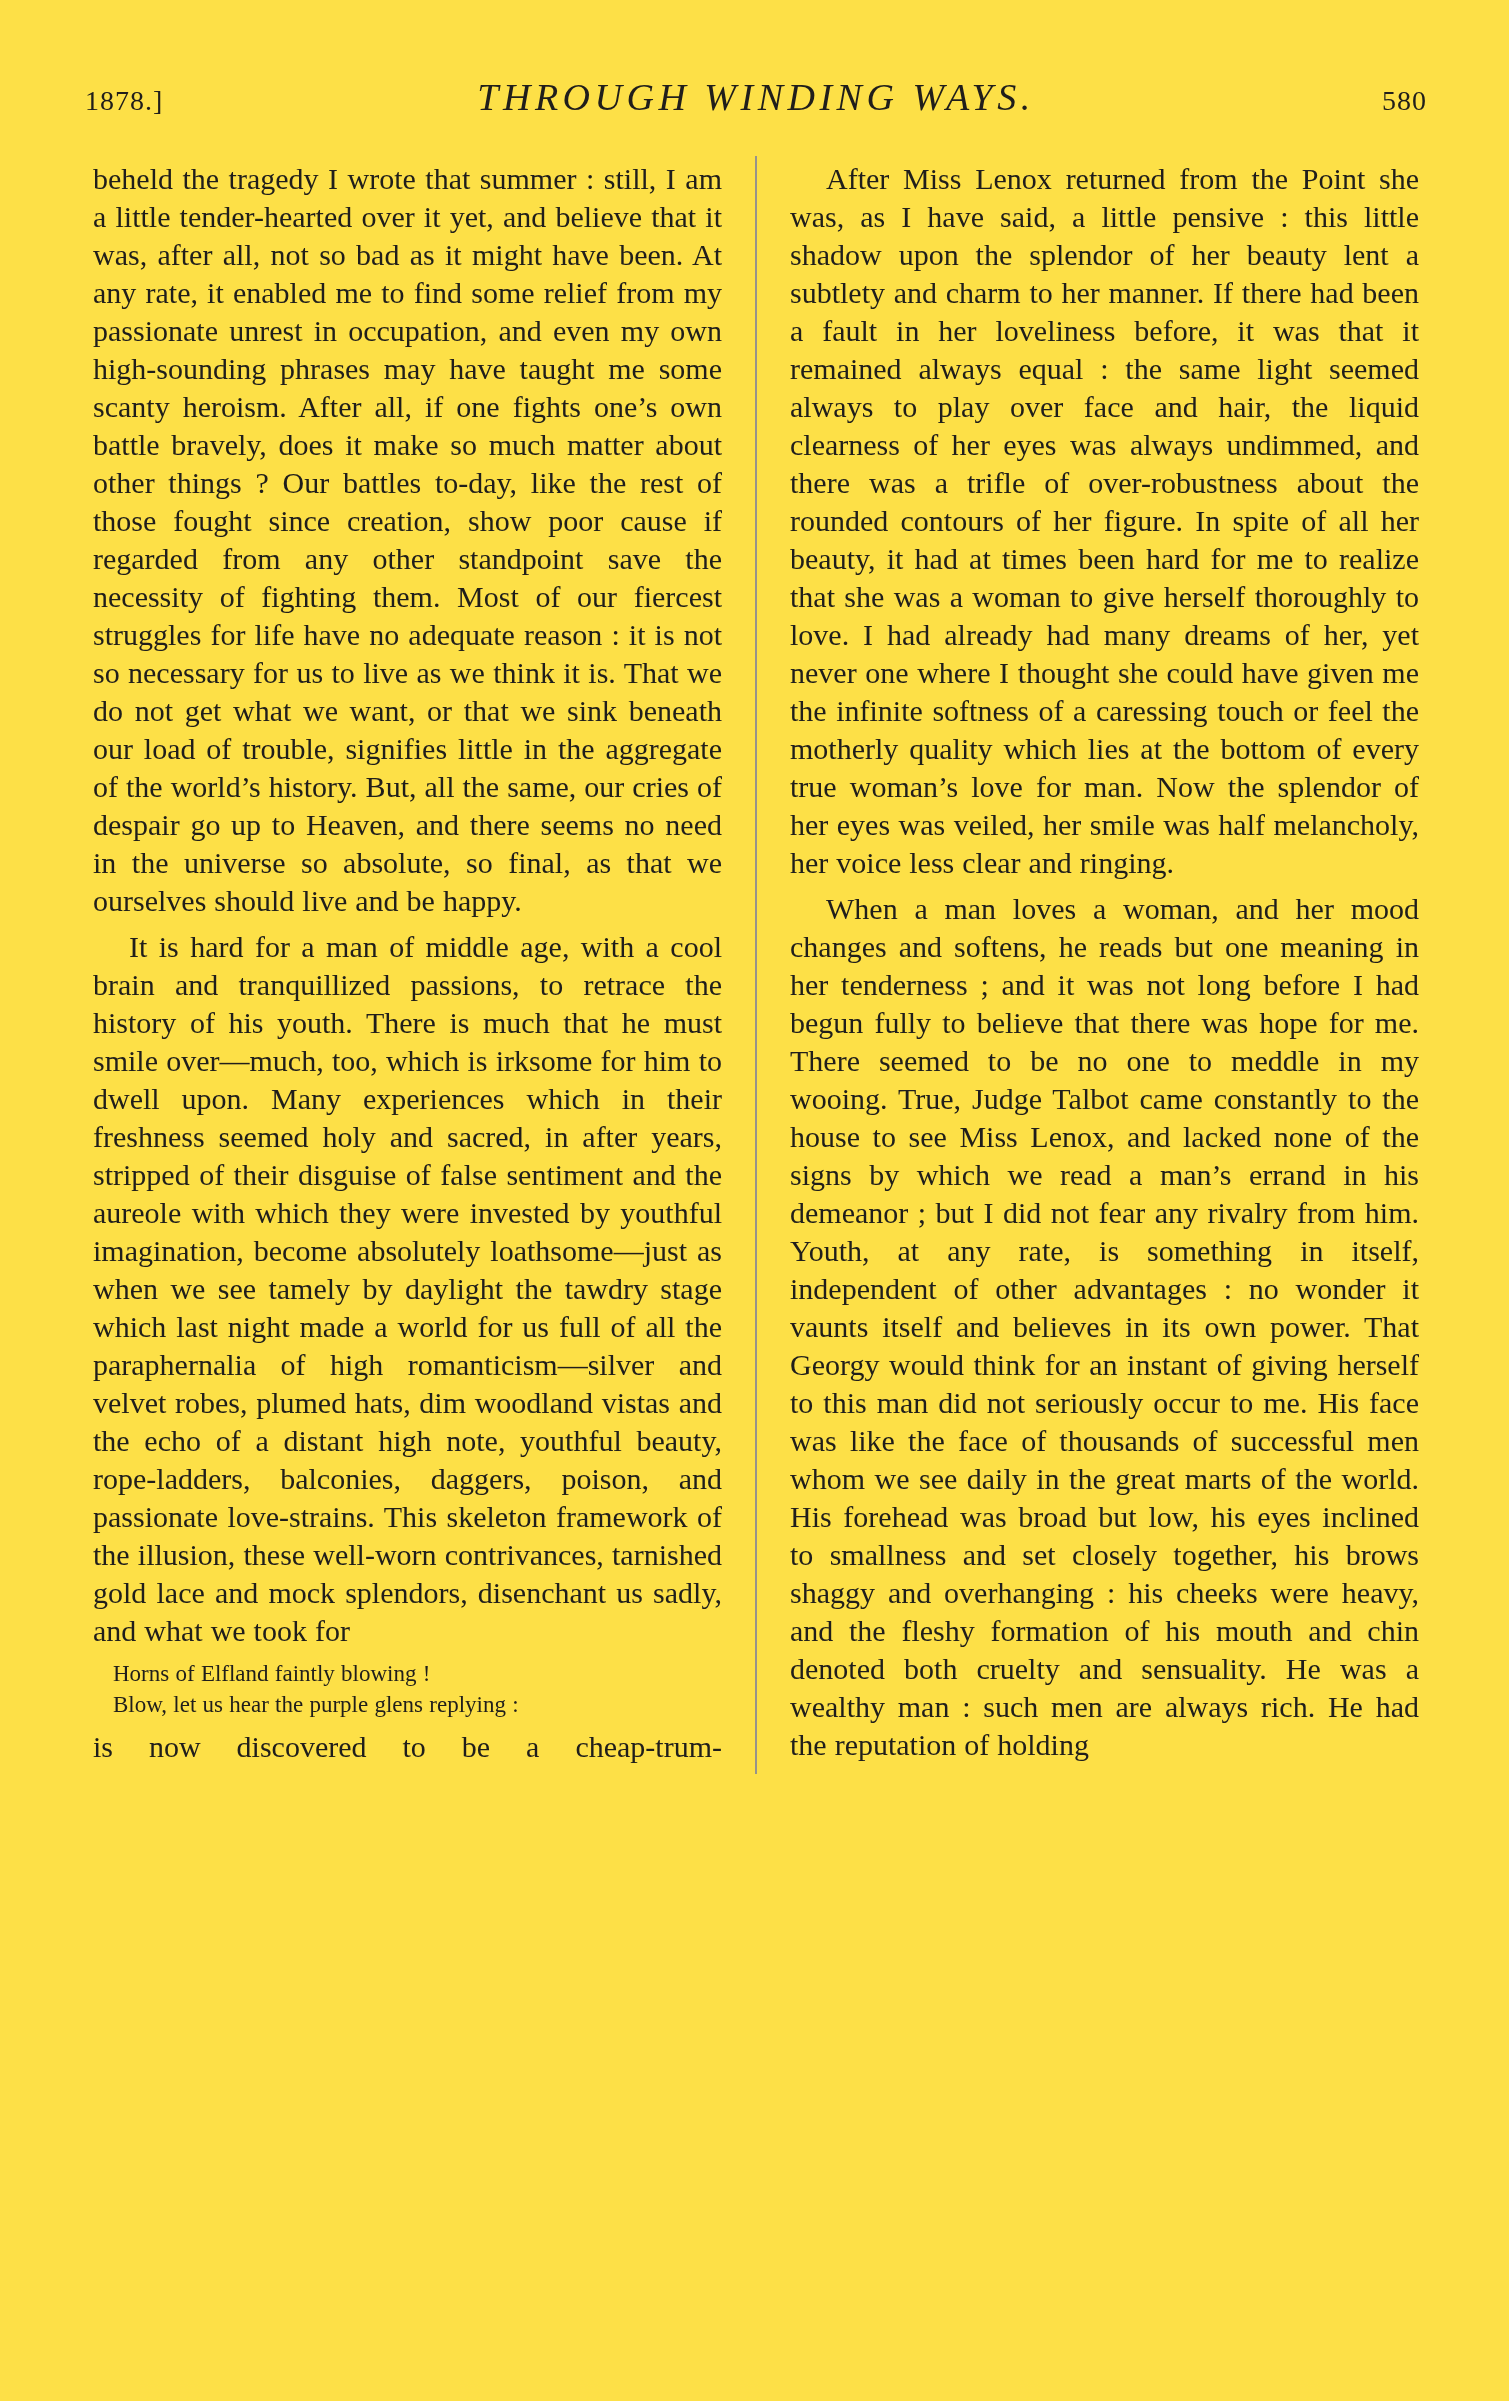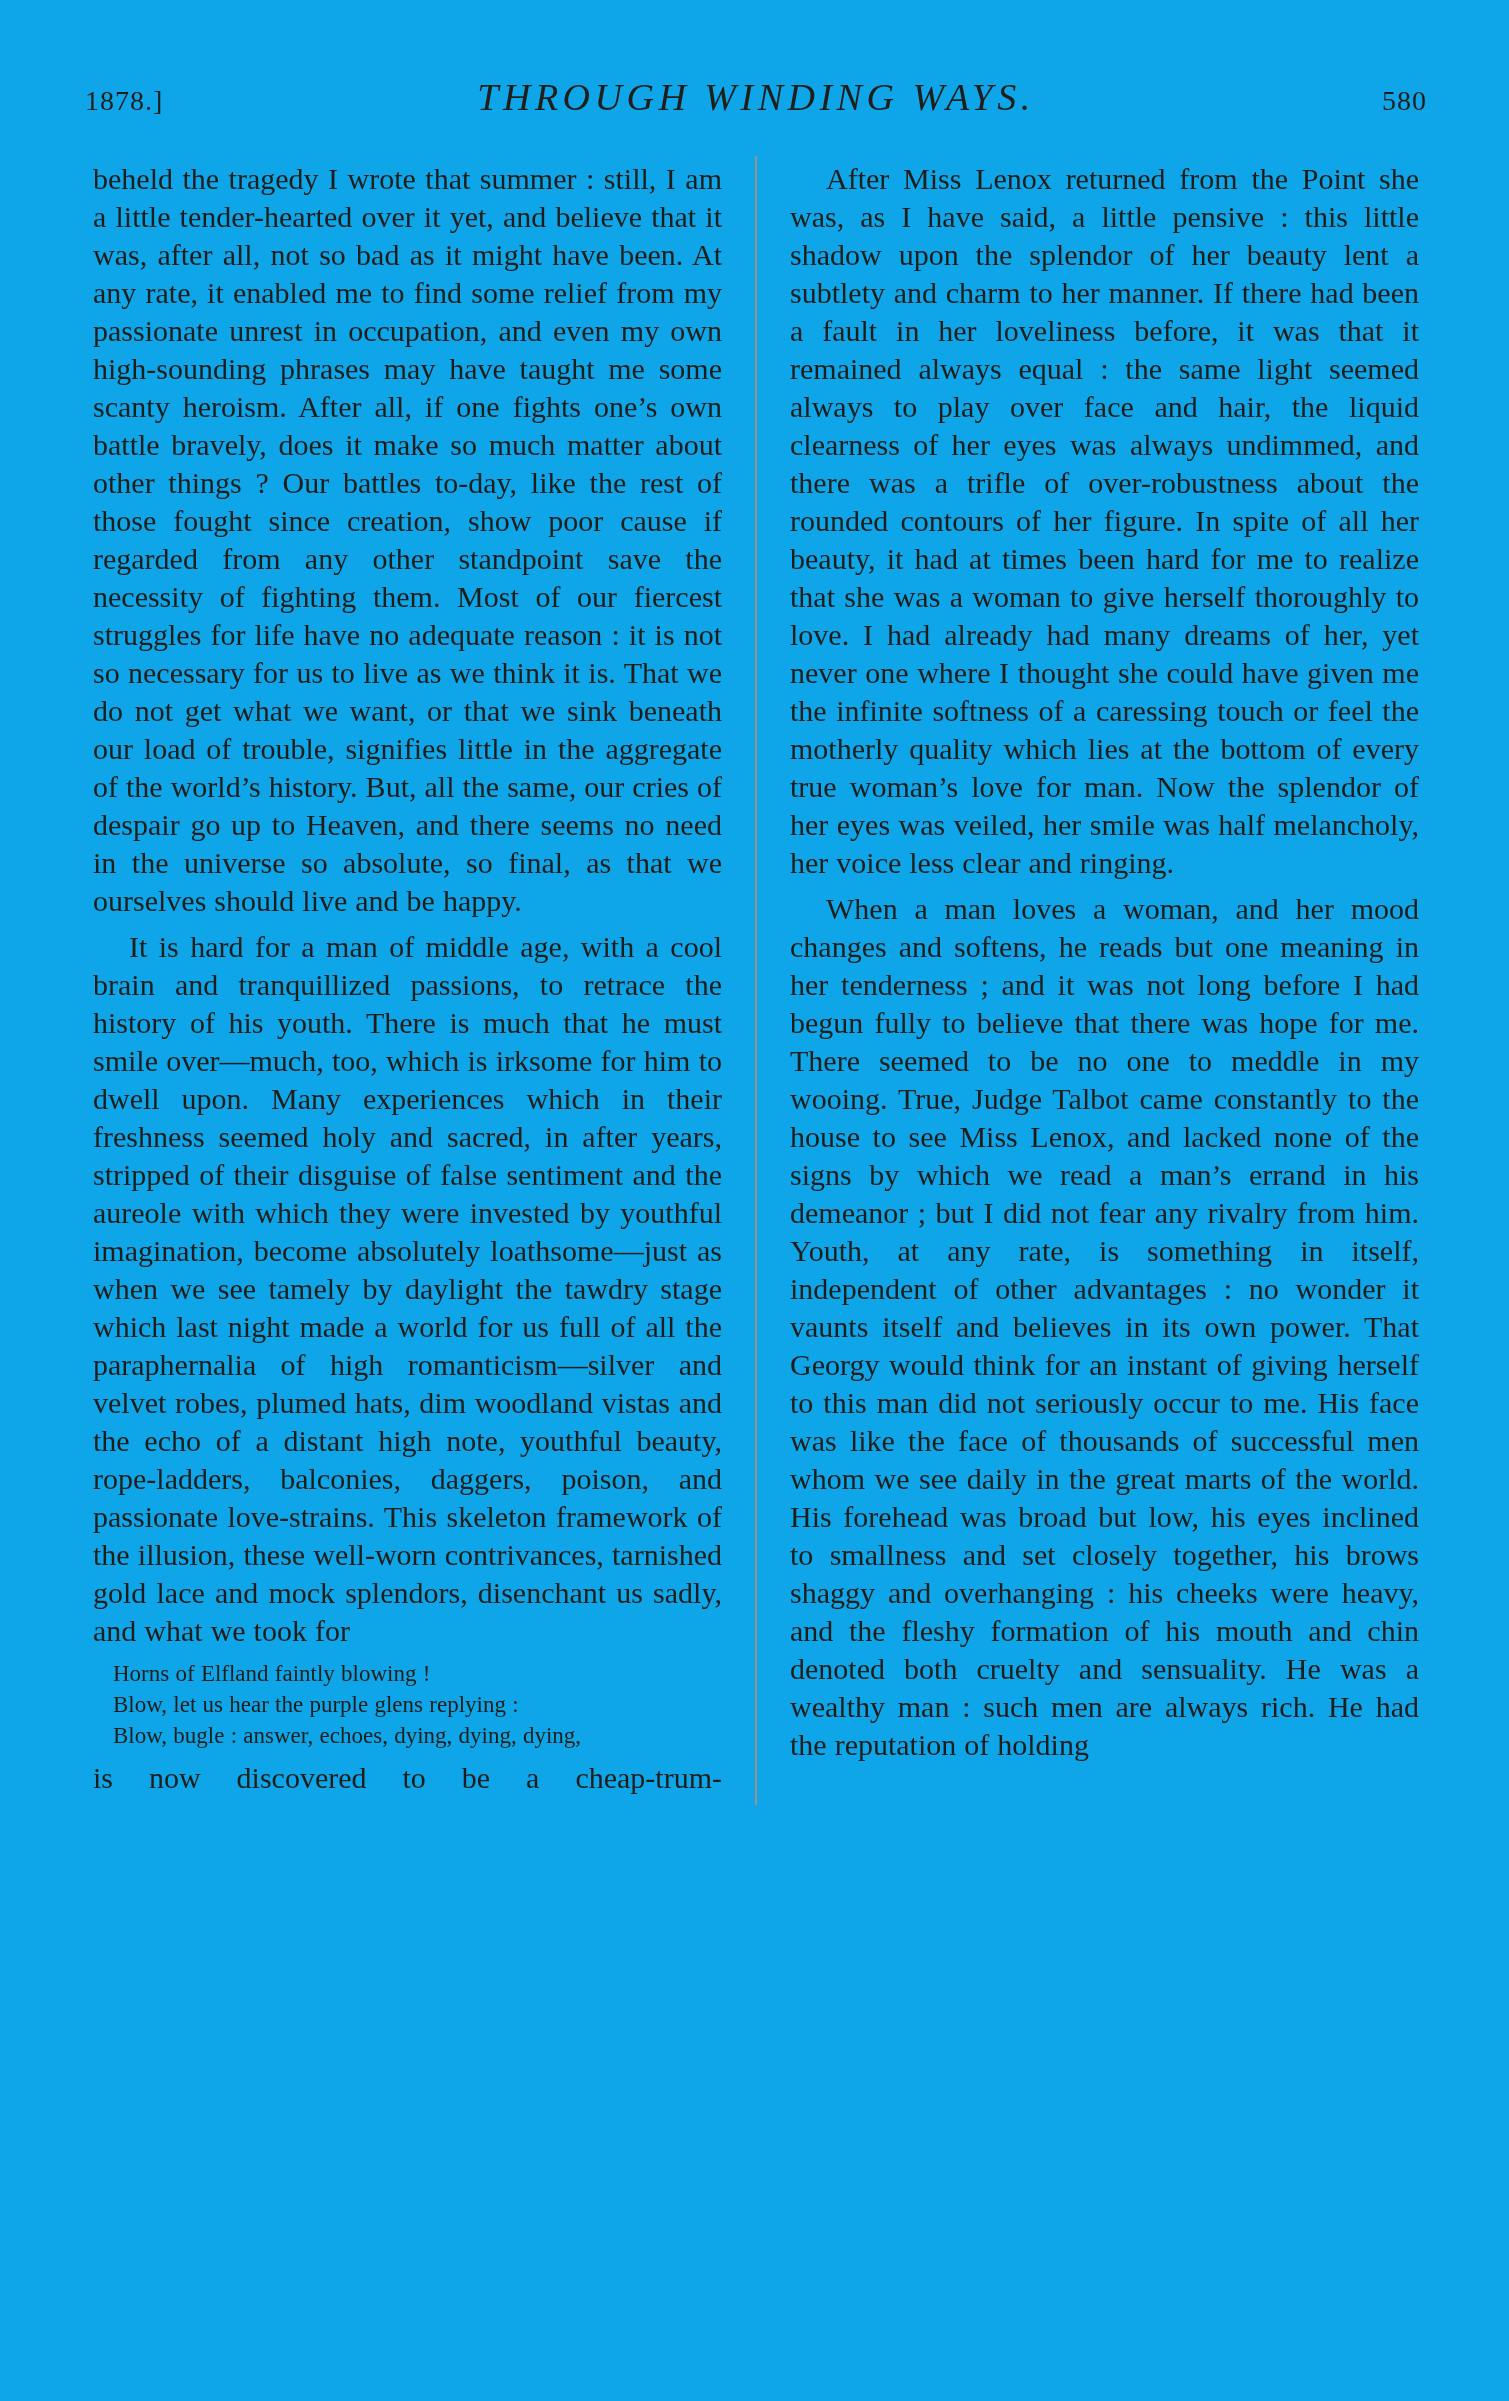--- a/index.html
+++ b/index.html
@@ -8,21 +8,21 @@
     width: 1510px;
     height: 2401px;
     background: #fcfbf8;
     color: #201e1b;
     font-family: "Liberation Serif", "DejaVu Serif", serif;
   }
   .page {
     width: 1510px;
     height: 2401px;
     padding: 75px 83px 60px 85px;
-    background: #0ea5e9;
+    background: #fde047;
   }
   .running-head {
     display: grid;
     grid-template-columns: 1fr auto 1fr;
     align-items: baseline;
     font-size: 28px;
     margin-bottom: 33px;
   }
   .running-head .year {
     justify-self: start;
@@ -81,21 +81,20 @@
   </header>
 
   <main class="columns">
 
     <section class="col col-left">
       <p class="para">beheld the tragedy I wrote that summer&nbsp;: still, I am a little tender-hearted over it yet, and believe that it was, after all, not so bad as it might have been. At any rate, it enabled me to find some relief from my passionate unrest in occupation, and even my own high-sounding phrases may have taught me some scanty heroism. After all, if one fights one’s own battle bravely, does it make so much matter about other things&nbsp;? Our battles to-day, like the rest of those fought since creation, show poor cause if regarded from any other standpoint save the necessity of fighting them. Most of our fiercest struggles for life have no adequate reason&nbsp;: it is not so necessary for us to live as we think it is. That we do not get what we want, or that we sink beneath our load of trouble, signifies little in the aggregate of the world’s history. But, all the same, our cries of despair go up to Heaven, and there seems no need in the universe so absolute, so final, as that we ourselves should live and be happy.</p>
       <p class="para indent">It is hard for a man of middle age, with a cool brain and tranquillized passions, to retrace the history of his youth. There is much that he must smile over—much, too, which is irksome for him to dwell upon. Many experiences which in their freshness seemed holy and sacred, in after years, stripped of their disguise of false sentiment and the aureole with which they were invested by youthful imagination, become absolutely loathsome—just as when we see tamely by daylight the tawdry stage which last night made a world for us full of all the paraphernalia of high romanticism—silver and velvet robes, plumed hats, dim woodland vistas and the echo of a distant high note, youthful beauty, rope-ladders, balconies, daggers, poison, and passionate love-strains. This skeleton framework of the illusion, these well-worn contrivances, tarnished gold lace and mock splendors, disenchant us sadly, and what we took for</p>
       <div class="verse">
         <div class="verse-line">Horns of Elfland faintly blowing&nbsp;!</div>
         <div class="verse-line">Blow, let us hear the purple glens replying&nbsp;:</div>
-        <div class="verse-line">Blow, bugle&nbsp;: answer, echoes, dying, dying, dying,</div>
       </div>
       <p class="para justify-last">is now discovered to be a cheap-trum-</p>
     </section>
 
     <div class="divider"></div>
 
     <section class="col col-right">
       <p class="para indent">After Miss Lenox returned from the Point she was, as I have said, a little pensive&nbsp;: this little shadow upon the splendor of her beauty lent a subtlety and charm to her manner. If there had been a fault in her loveliness before, it was that it remained always equal&nbsp;: the same light seemed always to play over face and hair, the liquid clearness of her eyes was always undimmed, and there was a trifle of over-robustness about the rounded contours of her figure. In spite of all her beauty, it had at times been hard for me to realize that she was a woman to give herself thoroughly to love. I had already had many dreams of her, yet never one where I thought she could have given me the infinite softness of a caressing touch or feel the motherly quality which lies at the bottom of every true woman’s love for man. Now the splendor of her eyes was veiled, her smile was half melancholy, her voice less clear and ringing.</p>
       <p class="para indent">When a man loves a woman, and her mood changes and softens, he reads but one meaning in her tenderness&nbsp;; and it was not long before I had begun fully to believe that there was hope for me. There seemed to be no one to meddle in my wooing. True, Judge Talbot came constantly to the house to see Miss Lenox, and lacked none of the signs by which we read a man’s errand in his demeanor&nbsp;; but I did not fear any rivalry from him. Youth, at any rate, is something in itself, independent of other advantages&nbsp;: no wonder it vaunts itself and believes in its own power. That Georgy would think for an instant of giving herself to this man did not seriously occur to me. His face was like the face of thousands of successful men whom we see daily in the great marts of the world. His forehead was broad but low, his eyes inclined to smallness and set closely together, his brows shaggy and overhanging&nbsp;: his cheeks were heavy, and the fleshy formation of his mouth and chin denoted both cruelty and sensuality. He was a wealthy man&nbsp;: such men are always rich. He had the reputation of holding</p>
     </section>

